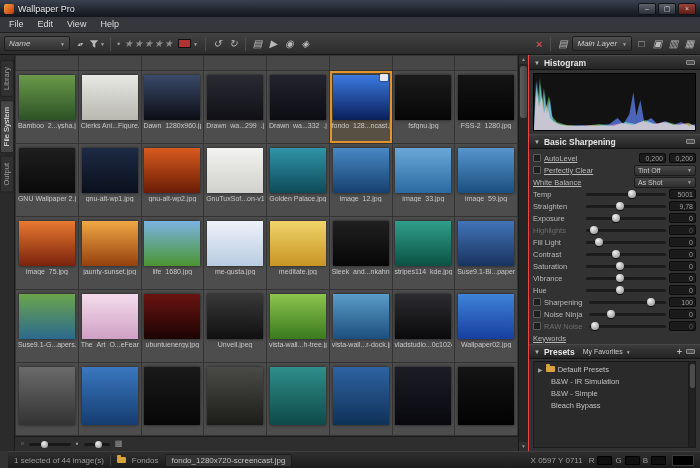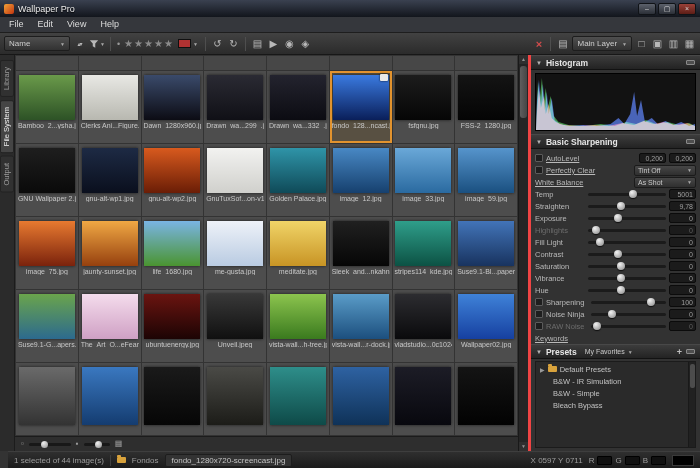--- a/index.html
+++ b/index.html
@@ -12,21 +12,21 @@
   .app-icon { width:10px; height:10px; border-radius:2px; background:linear-gradient(135deg,#f2a338,#c23410); margin-right:4px; flex:0 0 10px; }
   .title-text { color:#ececec; font-size:9px; flex:1; text-shadow:0 1px 1px #000; }
   .winbtn { width:18px; height:12px; margin-left:2px; background:linear-gradient(#5c616b,#2b2f37); border:1px solid #101317; border-radius:2px; color:#d8d8d8; font-size:7px; line-height:10px; text-align:center; }
   .winbtn.close { background:linear-gradient(#9a4038,#5c1d16); }
 
   
   .menubar { flex:0 0 15px; background:#35373c; border-bottom:1px solid #1e1e1e; display:flex; align-items:center; padding:0 2px; }
   .menu-item { color:#ddd; font-size:9px; padding:0 7px; line-height:15px; }
 
   
-  .toolbar { flex:0 0 22px; background:linear-gradient(#424242,#2b2b2b); border-bottom:1px solid #171717; display:flex; align-items:center; padding:0 4px; gap:3px; }
+  .toolbar { flex:0 0 22px; background:linear-gradient(#424242,#2b2b2b); border-bottom:1px solid #171717; display:flex; align-items:center; padding:0 4px; gap:3px;font-style:italic; }
   .dropdown { height:15px; background:linear-gradient(#4f4f4f,#323232); border:1px solid #1d1d1d; border-radius:2px; color:#ccc; font-size:8px; display:flex; align-items:center; gap:5px; padding:0 4px; white-space:nowrap; }
   .dropdown.name-dd { width:66px; justify-content:space-between; }
   .dd-arrow { font-size:5px; color:#a8a8a8; }
   .tb-icon { min-width:13px; height:15px; display:flex; align-items:center; justify-content:center; color:#b8b8b8; font-size:10px; gap:1px; }
   .tb-icon.updown { font-size:6px; letter-spacing:-1px; }
   .tb-icon.delete { color:#d24c4c; font-weight:bold; font-size:11px; }
   .tb-sep { width:1px; height:14px; background:#181818; border-right:1px solid #4e4e4e; margin:0 2px; }
   .rating-dot { color:#9a9a9a; font-size:9px; padding:0 1px; }
   .stars { display:flex; gap:1px; }
   .star { color:#8b8b8b; font-size:10px; }
@@ -60,21 +60,21 @@
   .mini-track.short { width:26px; }
   .mini-thumbk { position:absolute; top:-2px; width:7px; height:7px; border-radius:50%; background:radial-gradient(circle at 35% 30%,#f0f0f0,#8d8d8d); }
 
   
   .vscroll { flex:0 0 9px; background:#252525; border-left:1px solid #191919; display:flex; flex-direction:column; align-items:center; }
   .scroll-arrow { width:9px; height:9px; color:#8f8f8f; font-size:5px; line-height:9px; text-align:center; background:#2f2f2f; }
   .scroll-thumb { width:7px; height:52px; background:linear-gradient(90deg,#5e5e5e,#454545); border-radius:3px; margin-top:2px; }
   .scroll-fill { flex:1; }
 
   
-  .panel { flex:0 0 172px; background:#323232; border-left:3px solid #ef4444; display:flex; flex-direction:column; overflow:hidden; }
+  .panel { flex:0 0 172px; background:#323232; border-left:1px solid #ef4444; display:flex; flex-direction:column; overflow:hidden; }
   .sec-header { flex:0 0 15px; background:linear-gradient(#3c3c3c,#232323); border-top:1px solid #484848; border-bottom:1px solid #121212; display:flex; align-items:center; padding:0 5px; gap:4px; }
   .tri-down { color:#b2b2b2; font-size:6px; }
   .tri-right { color:#9a9a9a; font-size:6px; }
   .sec-title { color:#e6e6e6; font-size:8.5px; font-weight:bold; white-space:nowrap; }
   .pin { width:9px; height:5px; border:1px solid #8a8a8a; border-radius:1px; background:#4e4e4e; }
   .ml-auto { margin-left:auto; }
   .histo-box { flex:0 0 58px; margin:3px 4px; background:#121212; border:1px solid #000; }
   .histo-box svg { width:100%; height:100%; display:block; }
   .histo-box path { mix-blend-mode:screen; }
 

